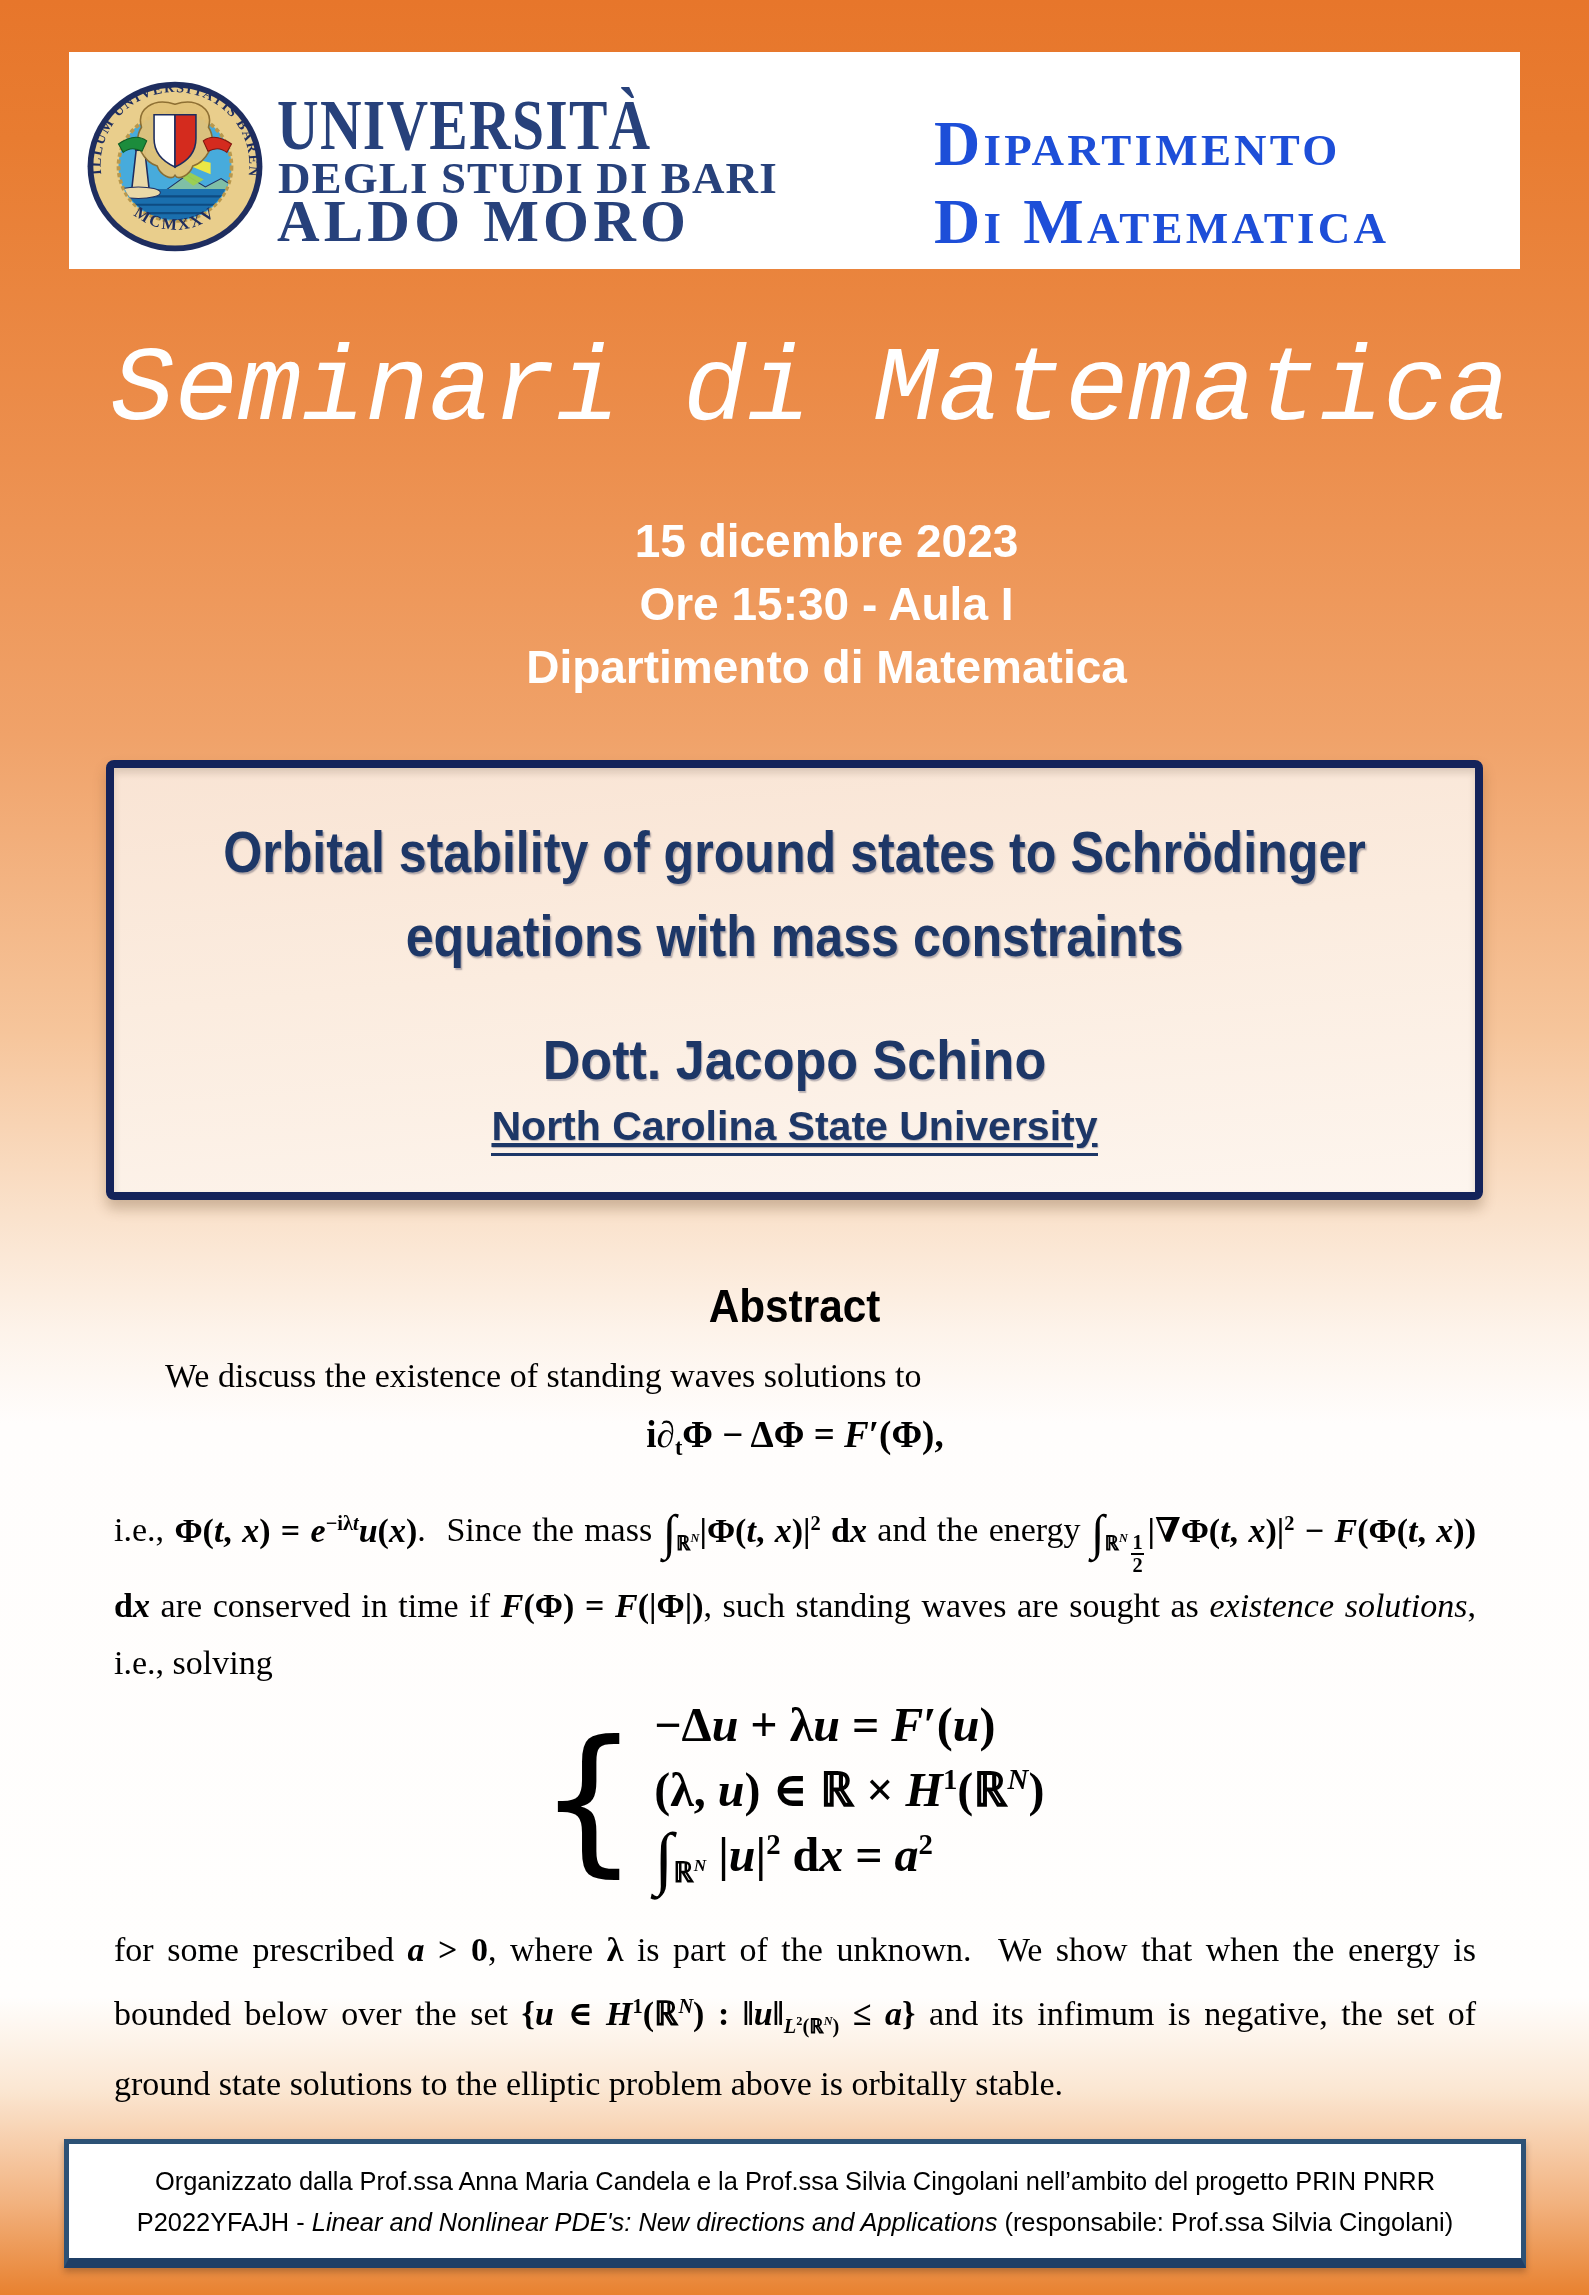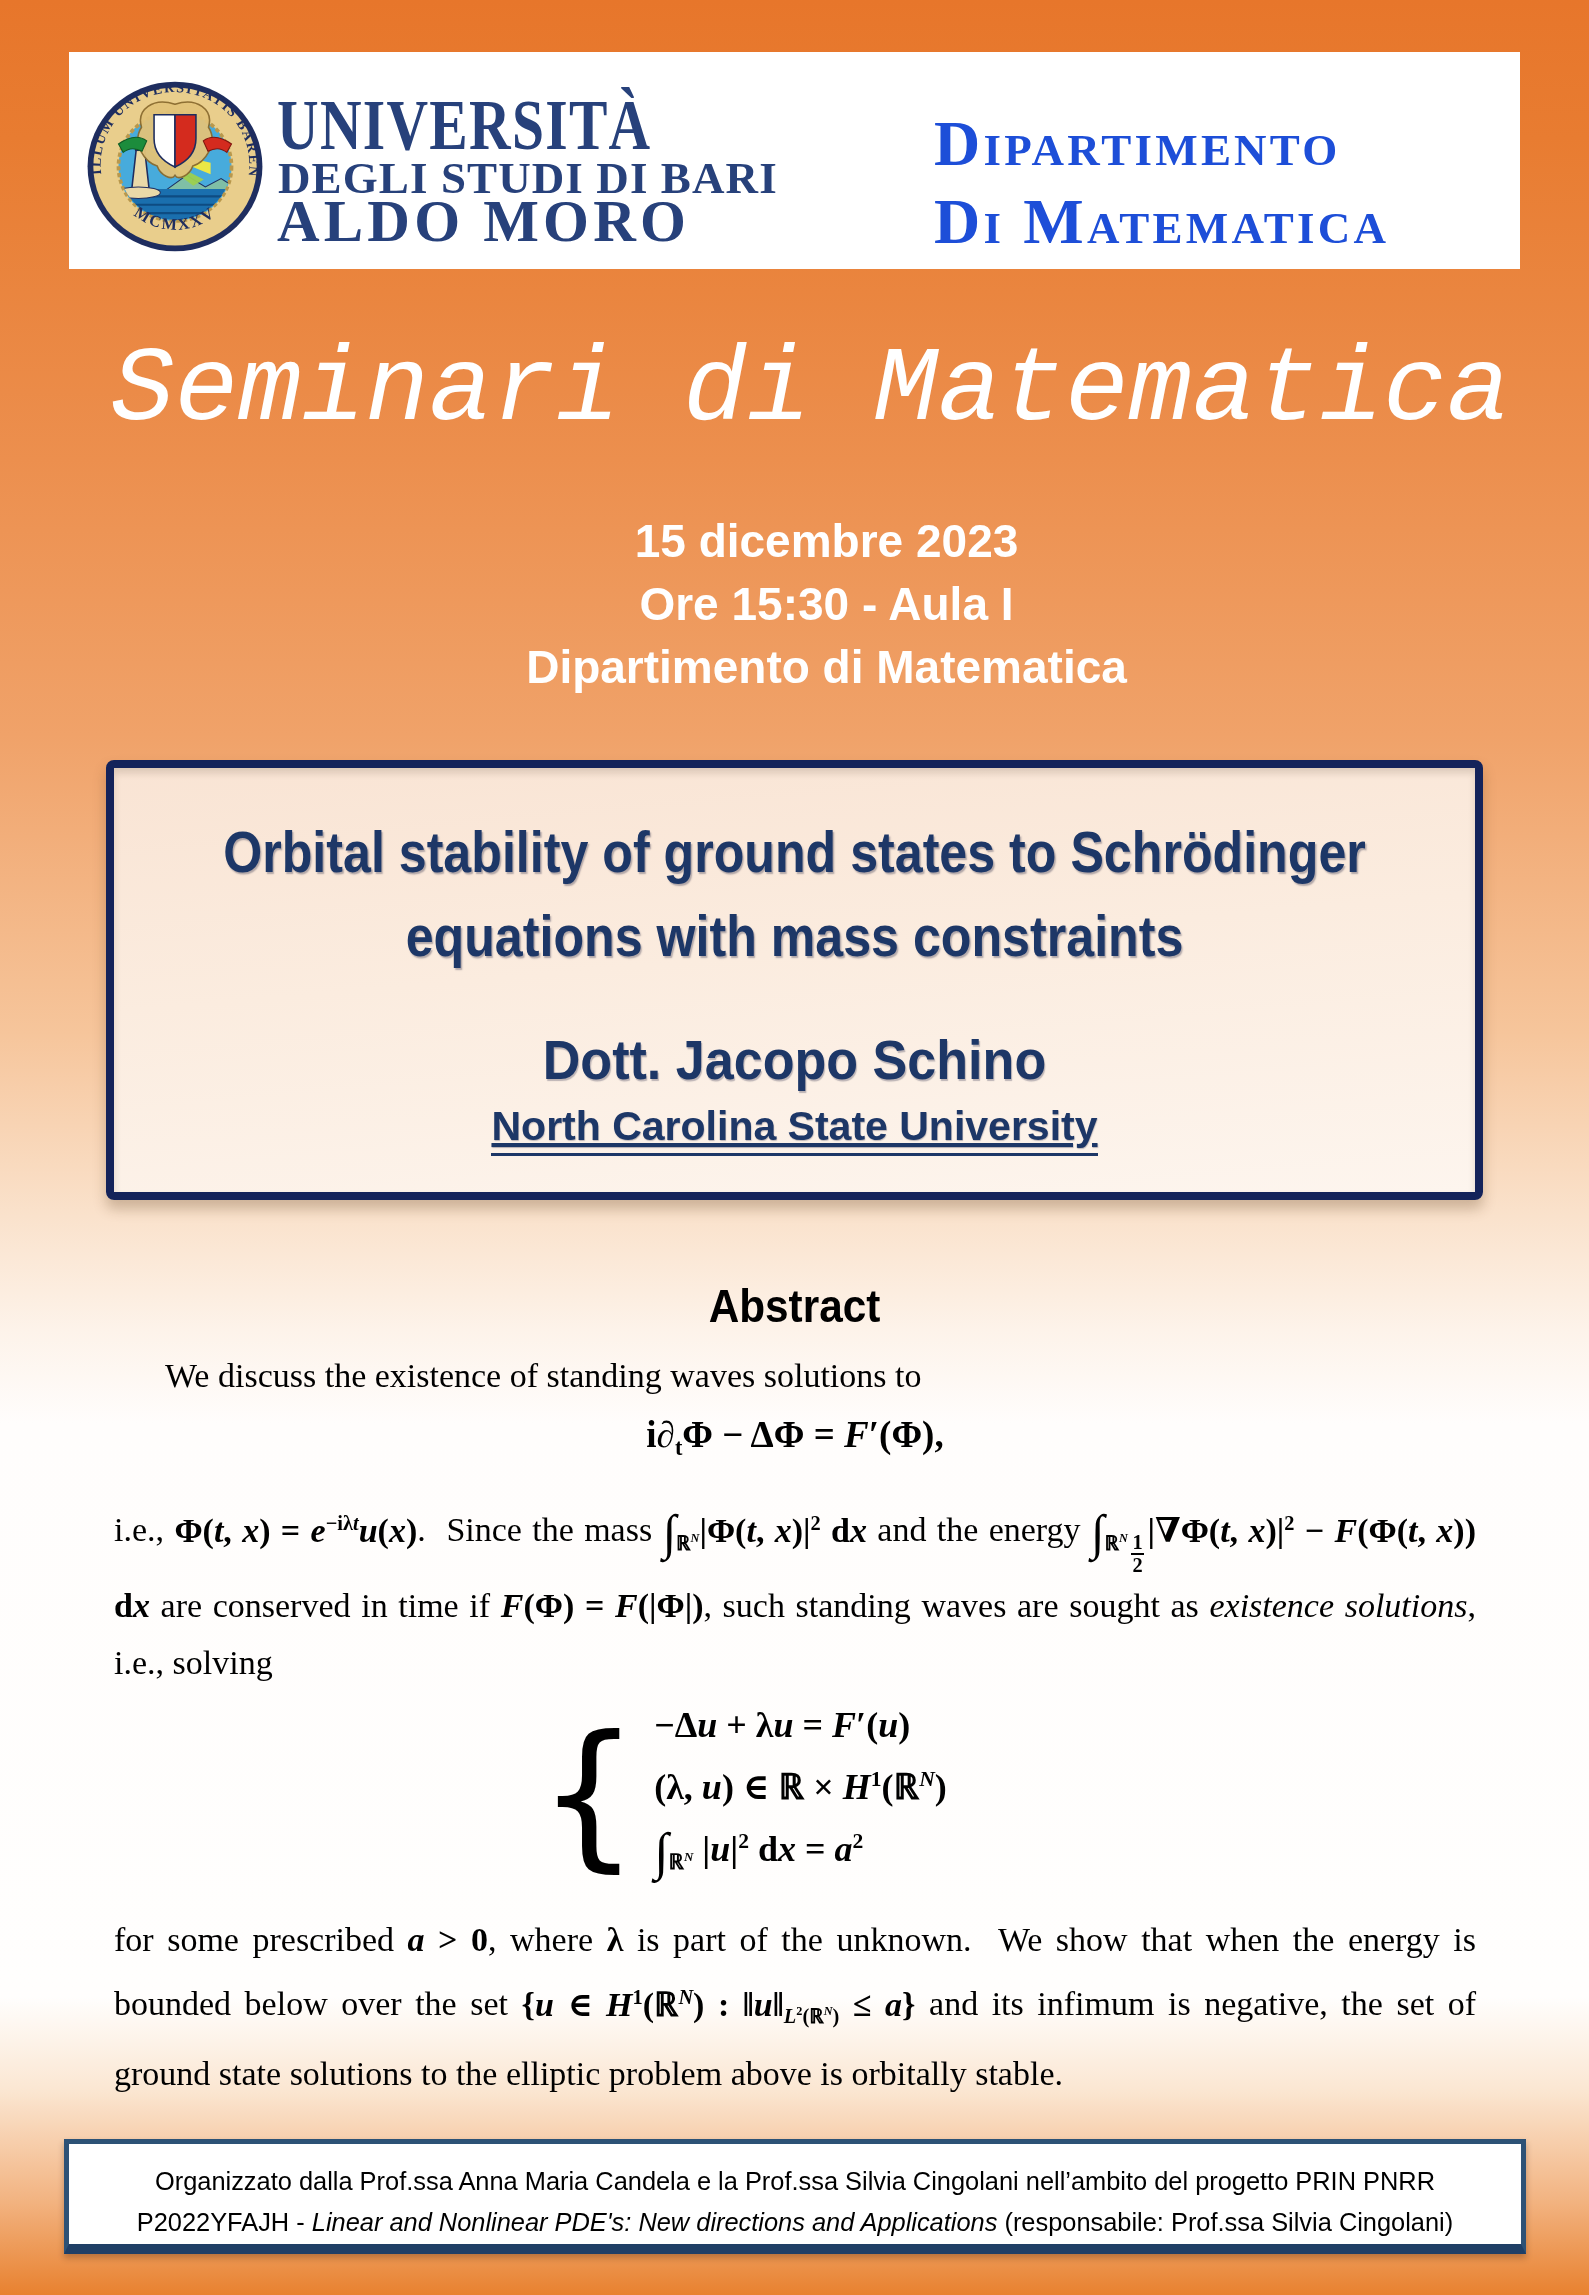--- a/index.html
+++ b/index.html
@@ -43,32 +43,32 @@
   
   .abstract-head{left:0;top:1279px;width:1589px;text-align:center;color:#000;
     font-weight:bold;font-size:46px;transform:scaleX(.92);}
   .abstract{left:114px;top:1347px;width:1362px;color:#000;
     font-family:"Liberation Serif","DejaVu Serif",serif;font-size:34px;line-height:57px;text-align:justify;}
   .abstract p{margin:0;}
   .p1{text-indent:51px;}
   .math-display{text-align:center;font-weight:bold;font-size:37px;margin:2px 0 18px 0;}
   .system{display:flex;align-items:center;margin:7.4px 0 13.8px 424px;}
   .brace{font-family:"DejaVu Sans",sans-serif;font-size:159px;line-height:.9;font-weight:normal;margin-right:15px;}
-  .sys-lines{font-size:36px;line-height:54px;font-weight:bold;white-space:nowrap;}
+  .sys-lines{font-size:48px;line-height:54px;font-weight:bold;white-space:nowrap;}
   .p3{margin-top:22px !important;}
   .abstract i{font-style:italic;}
   .abstract b{font-weight:bold;}
   sup{font-size:60%;}
   sub{font-size:60%;}
   .int{font-size:1.45em;vertical-align:-0.15em;}
   .frac{display:inline-flex;flex-direction:column;vertical-align:-0.35em;font-size:.6em;line-height:1.05;text-align:center;margin:0 3.2px;}
   .frac .ftop{border-bottom:2.1px solid currentColor;padding:0 1.6px;}
 
   
-  .footer-box{left:64px;top:2139px;width:1462px;height:115px;box-sizing:border-box;background:#FFFFFF;
+  .footer-box{left:64px;top:2139px;width:1462px;height:129px;box-sizing:border-box;background:#FFFFFF;
     border:5.3px solid #2D5276;border-bottom:10.6px solid #1F3F66;box-shadow:0 4.2px 6.4px rgba(60,30,10,.3);}
   .footer-text{padding-top:17px;text-align:center;font-size:25.4px;line-height:41px;color:#000;}
 </style>
 </head>
 <body>
 
 <div class="page">
 
   <div class="abs header-bar">
 

